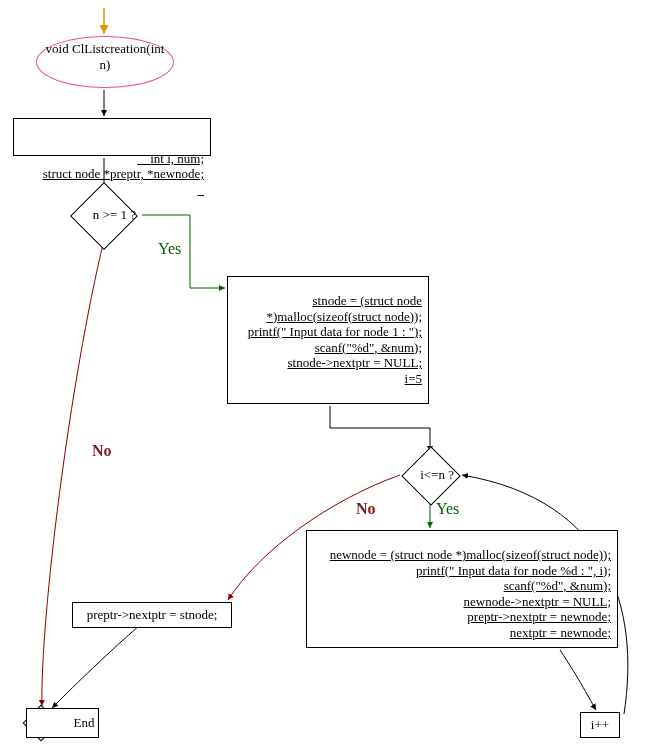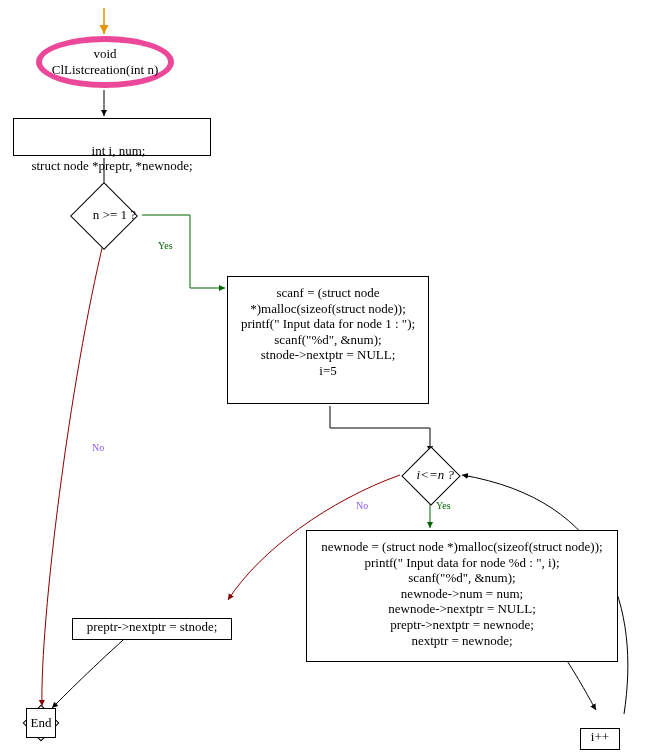--- a/index.html
+++ b/index.html
@@ -18,73 +18,74 @@
   }
   svg { position: absolute; top: 0; left: 0; }
   .node {
     position: absolute;
     background: #fff;
     text-align: center;
     line-height: 1.2;
     box-sizing: border-box;
   }
   .terminal {
-    border: 6px solid #ec4899;
+    border: 1px solid #ec4899;
     border-radius: 50%;
     display: flex;
     align-items: flex-start;
     justify-content: center;
     padding: 4px 6px;
   }
   .process {
     border: 1px solid #000;
-    text-align: center;
-    padding: 8px 6px;
+    text-align: right;
+    padding: 16px 6px;
+    text-decoration: underline;
   }
   .process-center {
     border: 1px solid #000;
     text-align: center;
-    padding: 0 6px;
+    padding: 12px 6px;
     display: flex;
-    align-items: flex-start;
+    align-items: center;
     justify-content: center;
-    margin-top: 16px;
   }
   .decision {
     position: absolute;
     transform: rotate(45deg);
     border: 1px solid #000;
     background: #fff;
   }
   .decision-label {
     position: absolute;
     text-align: right;
     transform: none;
     background: transparent;
   }
   .edge-label {
     position: absolute;
-    font-size: 10px;
+    font-size: 16px;
     background: transparent;
   }
   .yes { color: #006400; }
-  .no  { color: #8b5cf6; }
+  .no  { color: #7f1d1d; font-weight: bold; }
   .end-outer {
     position: absolute;
     border: 1px solid #000;
     transform: rotate(45deg);
     background: #fff;
   }
   .end-inner {
     position: absolute;
     border: 1px solid #000;
     background: #fff;
     display: flex;
     align-items: center;
     justify-content: center;
+    padding-left: 43px;
   }
 </style>
 </head>
 <body>
 
 <div class="canvas">
 
   <svg width="646" height="753">
     <defs>
       <marker id="arr-black" markerWidth="8" markerHeight="8" refX="6" refY="3" orient="auto">
@@ -132,37 +133,36 @@
     <span>int i, num;
 struct node *preptr, *newnode;</span>
   </div>
 
   <div class="decision" style="left:80px; top:192px; width:46px; height:46px;"></div>
   <div class="decision-label" style="left:72px; top:207px; width:64px;">n &gt;= 1 ?</div>
   <div class="edge-label yes" style="left:158px; top:240px;">Yes</div>
   <div class="edge-label no" style="left:92px; top:442px;">No</div>
 
   <div class="node process" style="left:227px; top:276px; width:202px; height:128px;">
-    <div>scanf = (struct node *)malloc(sizeof(struct node));</div>
+    <div>stnode = (struct node *)malloc(sizeof(struct node));</div>
     <div>printf(" Input data for node 1 : ");</div>
     <div>scanf("%d", &amp;num);</div>
     <div>stnode-&gt;nextptr = NULL;</div>
     <div>i=5</div>
   </div>
 
   <div class="decision" style="left:410px; top:455px; width:40px; height:40px;"></div>
-  <div class="decision-label" style="left:406px; top:467px; width:48px;font-style:italic;">i&lt;=n ?</div>
+  <div class="decision-label" style="left:406px; top:467px; width:48px;">i&lt;=n ?</div>
   <div class="edge-label yes" style="left:436px; top:500px;">Yes</div>
   <div class="edge-label no" style="left:356px; top:500px;">No</div>
 
-  <div class="node process" style="left:306px; top:530px; width:312px; height:132px;">
+  <div class="node process" style="left:306px; top:530px; width:312px; height:118px;">
     <div>newnode = (struct node *)malloc(sizeof(struct node));</div>
     <div>printf(" Input data for node %d : ", i);</div>
     <div>scanf("%d", &amp;num);</div>
-    <div>newnode-&gt;num = num;</div>
     <div>newnode-&gt;nextptr = NULL;</div>
     <div>preptr-&gt;nextptr = newnode;</div>
     <div>nextptr = newnode;</div>
   </div>
 
   <div class="node process-center" style="left:72px; top:602px; width:160px; height:22px;">
     <span>preptr-&gt;nextptr = stnode;</span>
   </div>
 
   <div class="node process-center" style="left:580px; top:712px; width:40px; height:22px;">

